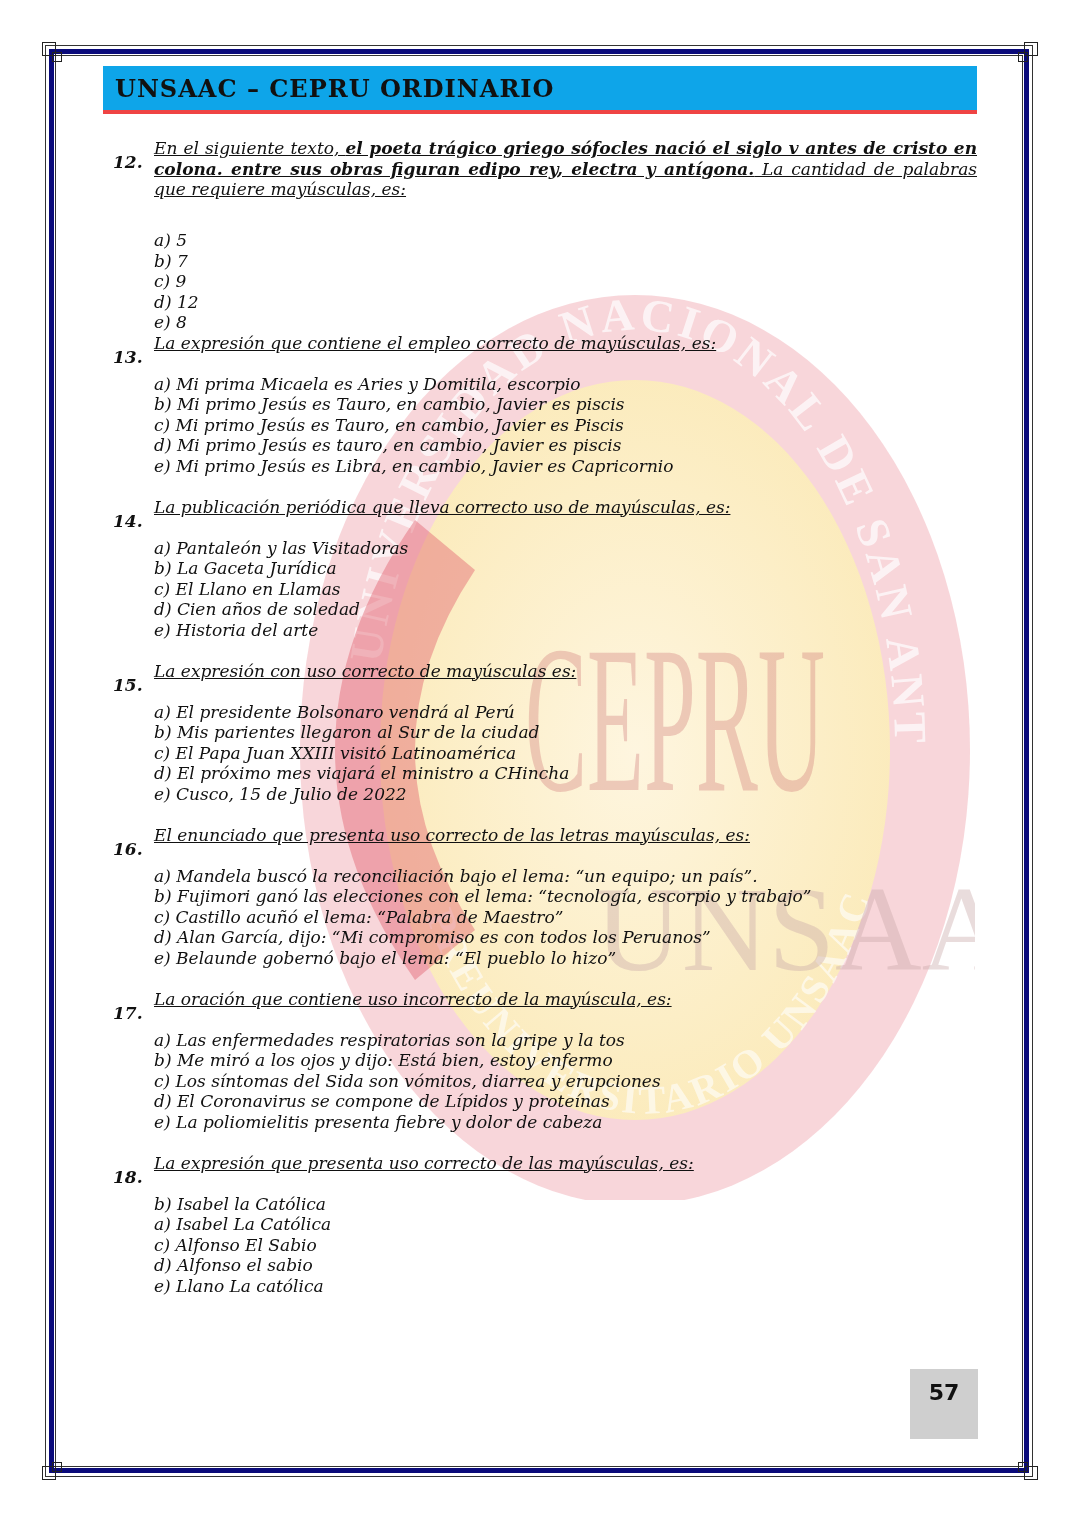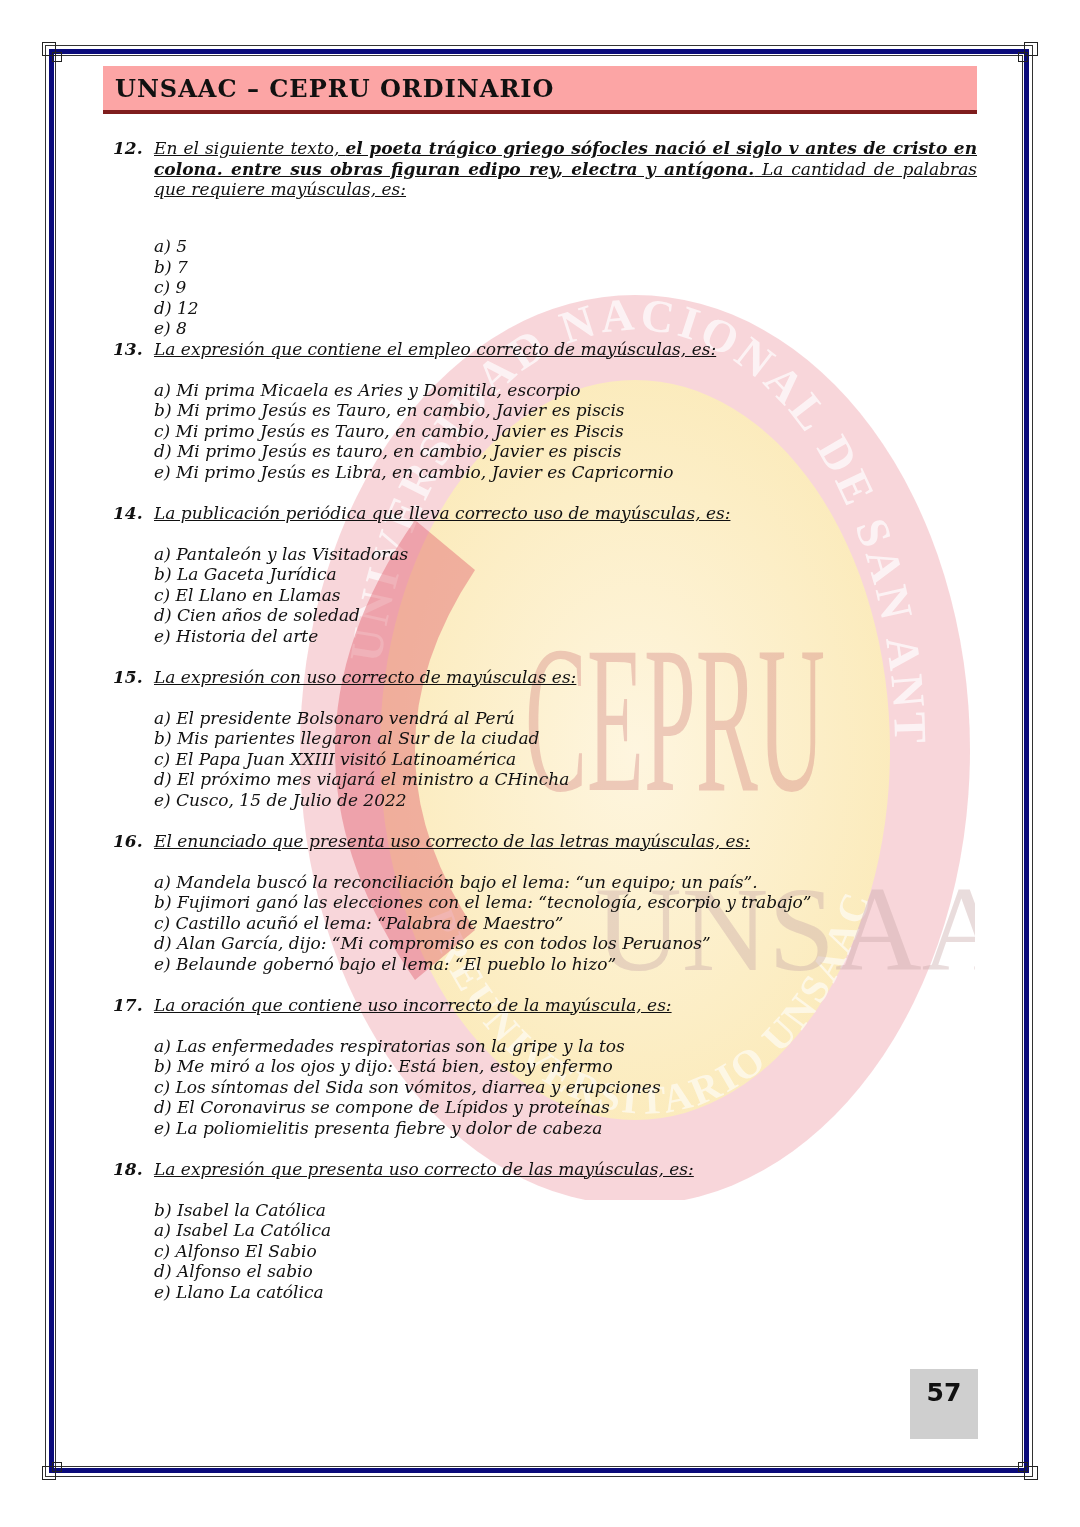--- a/index.html
+++ b/index.html
@@ -28,47 +28,47 @@
 
     
     .watermark {
       position: absolute; left: 295px; top: 280px; width: 680px; height: 920px;
       pointer-events: none;
     }
 
     
     .header {
       position: absolute; left: 103px; top: 66px; width: 874px; height: 44px;
-      background: #fca5a5; border-bottom: 4px solid #7f1d1d; box-sizing: content-box;
+      background: #0ea5e9; border-bottom: 4px solid #ef4444; box-sizing: content-box;
     }
     .header-title {
       position: absolute; left: 12px; top: 8px;
       font-family: "DejaVu Serif", serif; font-weight: 900; font-size: 24px;
       letter-spacing: 1px; color: #111;
     }
 
     .content {
       position: absolute; left: 113px; top: 138px; width: 864px;
       font-size: 17px; line-height: 20.5px;
     }
     .q { position: relative; padding-left: 41px; }
     .q-num {
-      position: absolute; left: 0; top: 0; font-weight: bold; font-style: italic;
+      position: absolute; left: 0; top: 14px; font-weight: bold; font-style: italic;
     }
     .q-stem { font-style: italic; text-align: justify; text-decoration: underline; }
     .q-stem b { font-style: italic; }
     .opts { padding-left: 41px; font-style: italic; }
     .opt { white-space: nowrap; }
     .gap { height: 20.5px; }
 
     
     .page-num {
       position: absolute; left: 910px; top: 1369px; width: 68px; height: 70px;
       background: #cfcfcf; text-align: center;
-      font-family: "DejaVu Sans", sans-serif; font-weight: bold; font-size: 25px;
+      font-family: "DejaVu Sans", sans-serif; font-weight: bold; font-size: 22px;
       line-height: 48px;
     }
   </style>
 </head>
 <body>
 
 <div class="frame-outer"></div>
 <div class="frame-main"></div>
 <div class="frame-inner"></div>
 <div class="corner" style="left:42px;top:42px;"></div>
@@ -106,21 +106,21 @@
   <span class="header-title">UNSAAC – CEPRU ORDINARIO</span>
 </div>
 
 <div class="content">
 
   <div class="q">
     <span class="q-num">12.</span>
     <div class="q-stem"><span>En el siguiente texto, </span><b>el poeta trágico griego sófocles nació el siglo v antes de cristo en colona. entre sus obras figuran edipo rey, electra y antígona.</b><span> La cantidad de palabras que requiere mayúsculas, es:</span></div>
   </div>
   <div class="gap"></div>
-  <div class="opts" style="margin-top:16px;">
+  <div class="opts" style="margin-top:10px;">
     <div class="opt">a)  5</div>
     <div class="opt">b)  7</div>
     <div class="opt">c)  9</div>
     <div class="opt">d) 12</div>
     <div class="opt">e)  8</div>
   </div>
 
   <div class="q">
     <span class="q-num">13.</span>
     <div class="q-stem">La expresión que contiene el empleo correcto de mayúsculas, es:</div>

